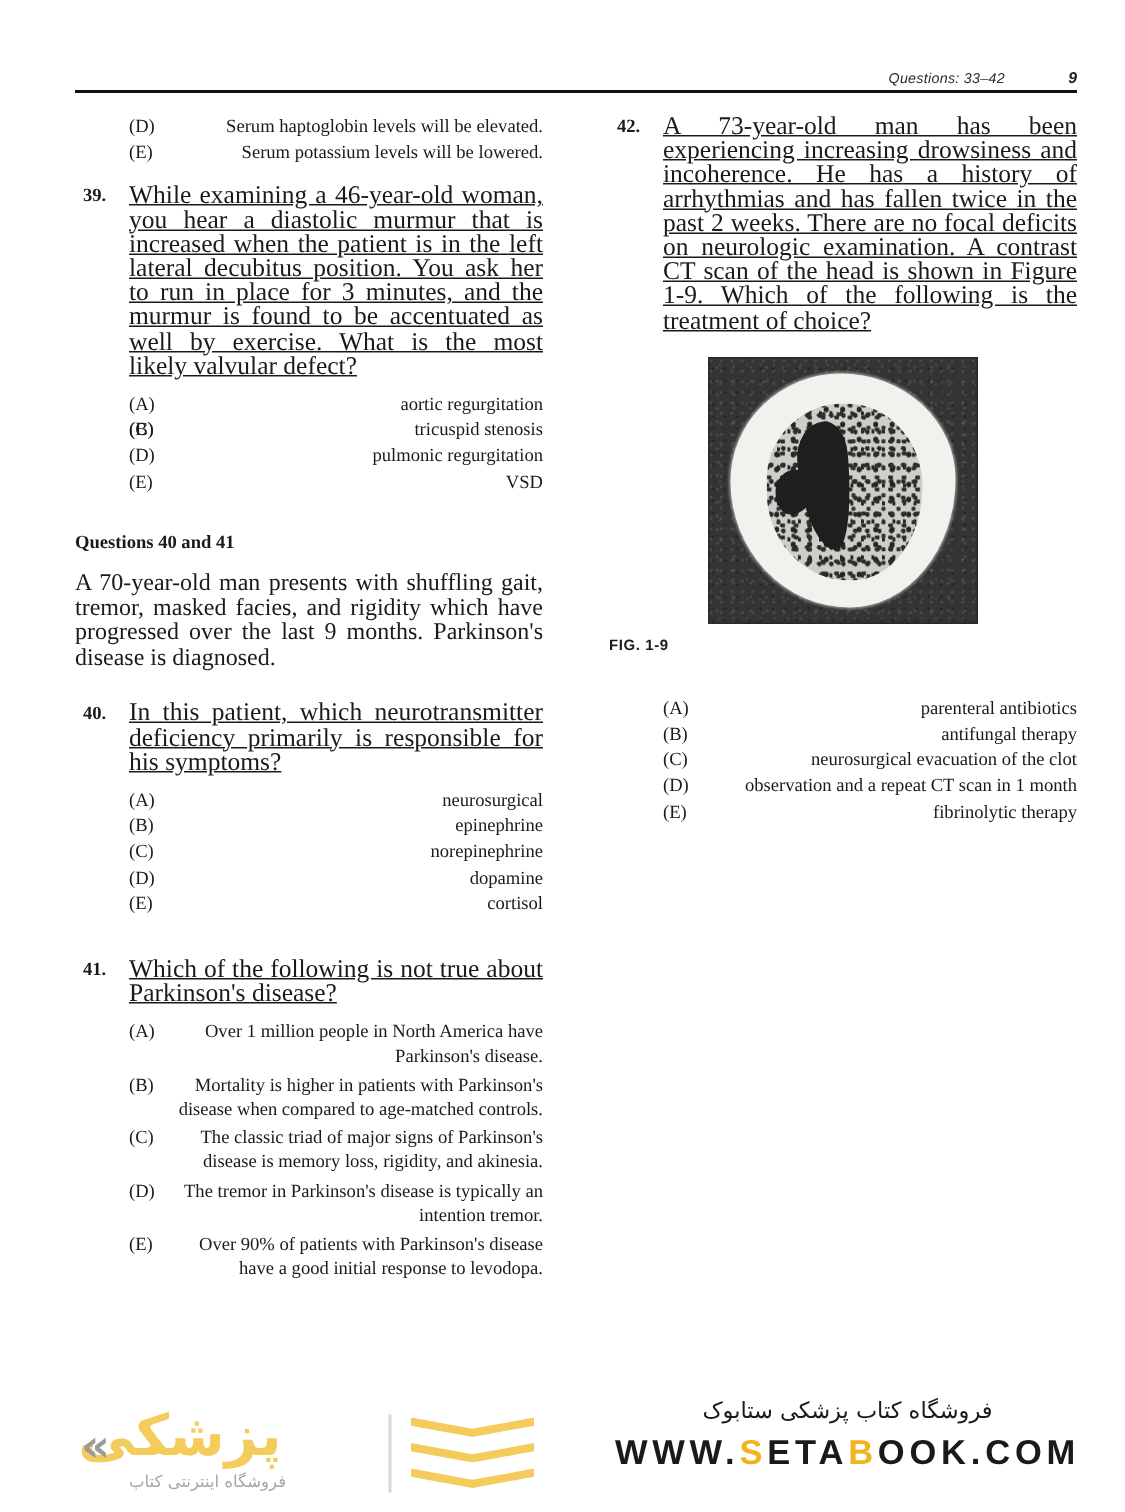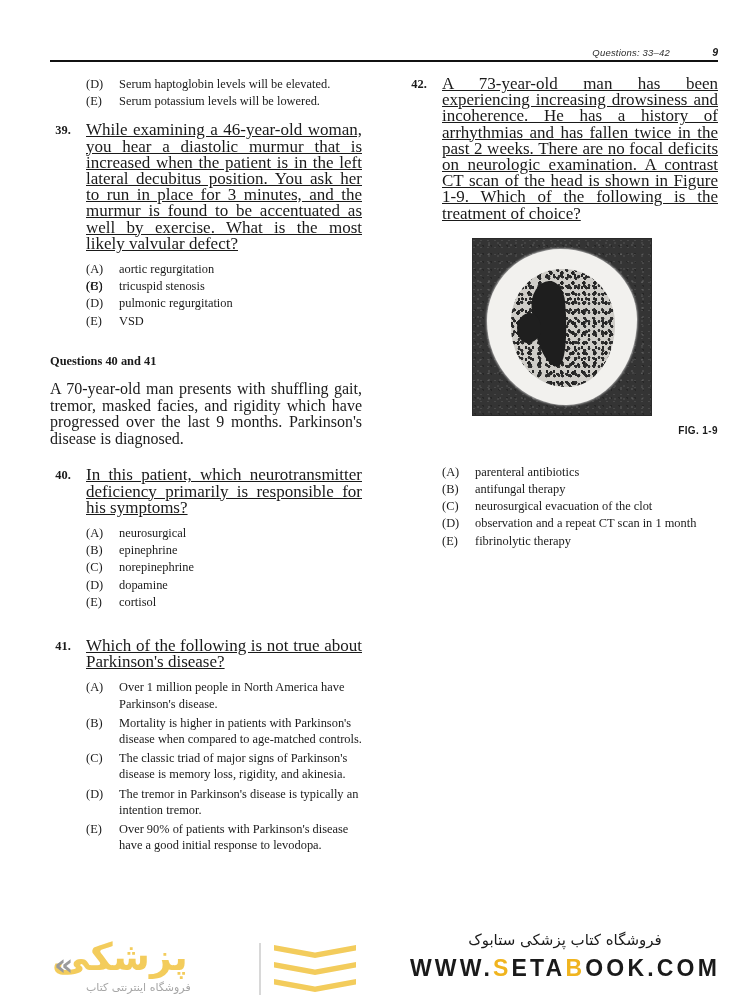--- a/index.html
+++ b/index.html
@@ -119,21 +119,21 @@
     margin-bottom: 1px;
   }
   .opt-letter {
     position: absolute;
     left: 0;
     top: 0;
     width: 27px;
     text-align: left;
     font-size: 12.4px;
   }
-  .opt-text { display: block; }
+  .opt-text { display: block; text-align: right; }
 
   
   .options.tight { margin-top: 0; }
 
   
   .sub-heading {
     font-weight: bold;
     font-size: 12.4px;
     line-height: 16.2px;
     margin: 0 0 12px 0;
@@ -141,21 +141,21 @@
   .shared-stem {
     font-size: 16px;
     line-height: 16.6px;
     text-align: justify;
     margin: 0 0 20px 0;
   }
 
   
   .figure {
     margin: 16px 0 14px 0;
-    text-align: right;
+    text-align: left;
   }
   .ct-frame {
     width: 178px;
     height: 176px;
     margin: 0 auto;
     position: relative;
     background: #2c2c2c;
     overflow: hidden;
     border: 1px solid #2a2a2a;
   }

